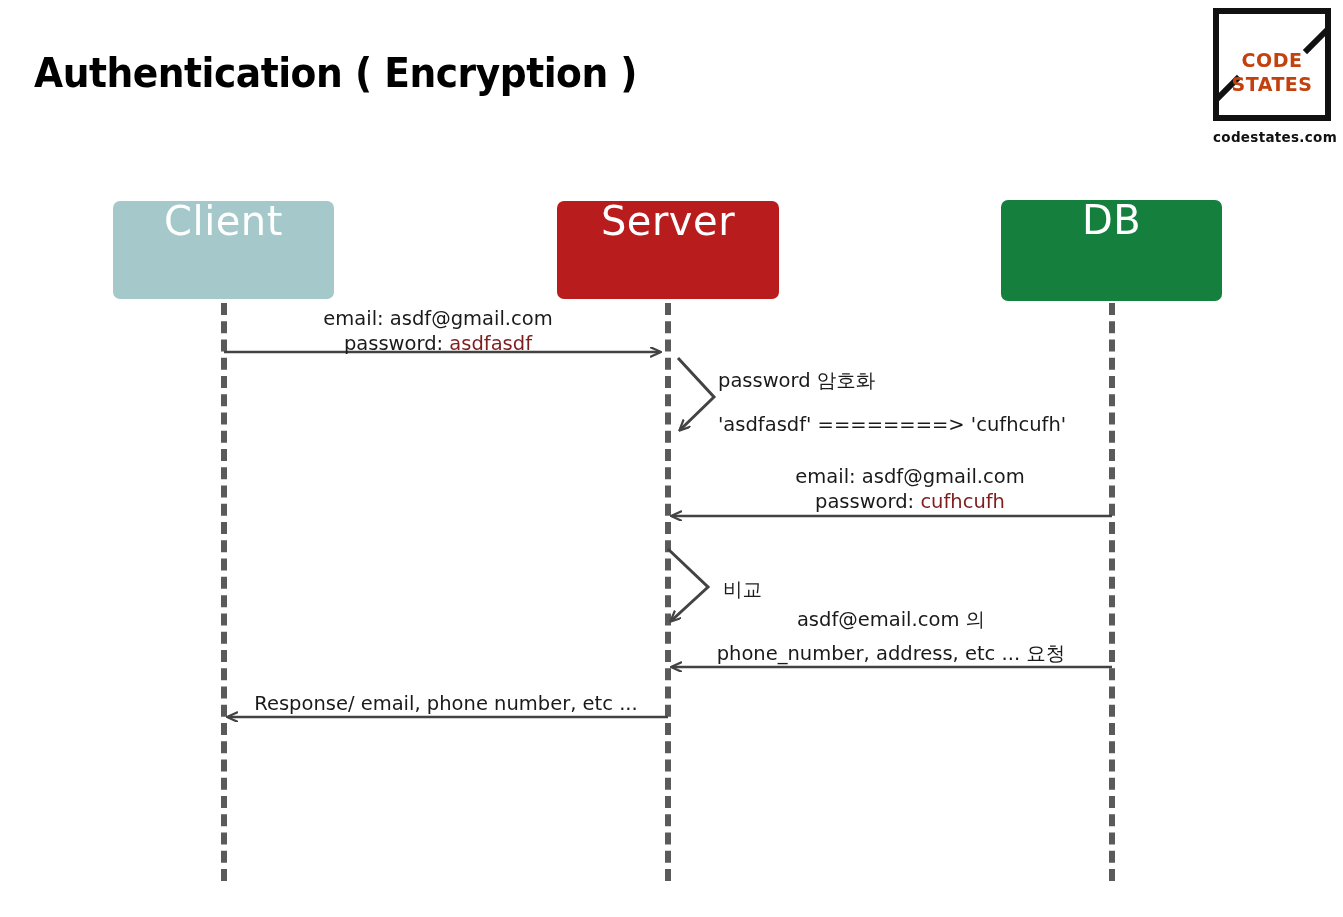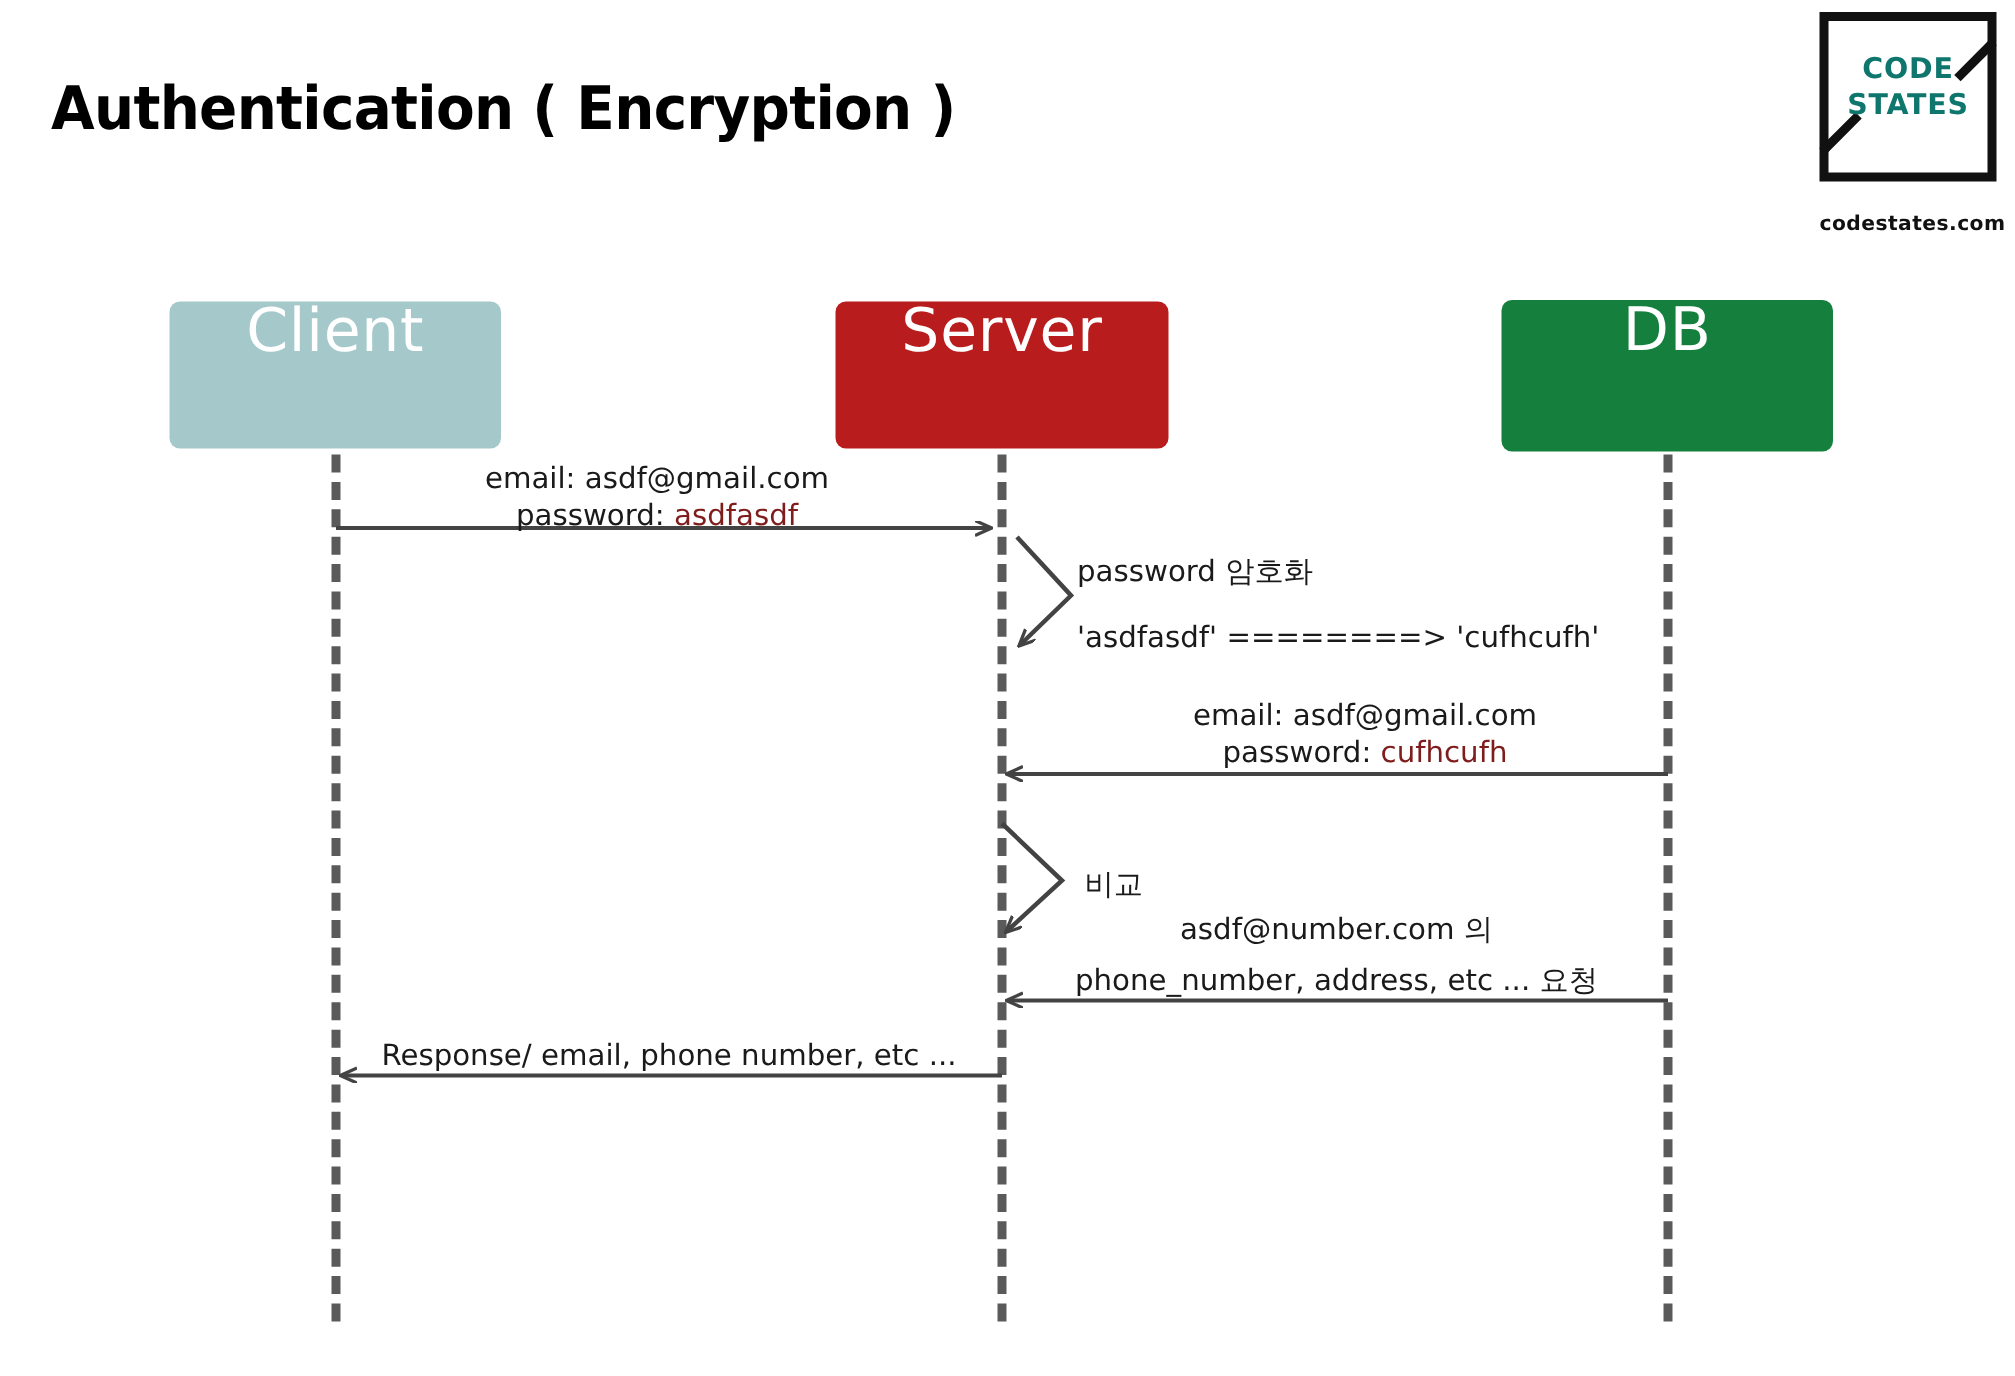--- a/index.html
+++ b/index.html
@@ -66,30 +66,30 @@
   #logo-frame .corner.bl {
     left: -4px;
     bottom: 11px;
     transform: rotate(-45deg);
     transform-origin: left center;
   }
   #logo-text {
     position: absolute;
     left: 0;
     right: 0;
-    top: 21px;
+    top: 35px;
     font-size: 19px;
     font-weight: 700;
     line-height: 1.25;
     letter-spacing: 0.5px;
-    color: #0f766e;
+    color: #c2410c;
     font-family: "DejaVu Sans", "Liberation Sans", sans-serif;
   }
   #logo-caption {
-    margin-top: 20px;
+    margin-top: 8px;
     font-size: 13.5px;
     font-weight: 700;
     letter-spacing: 0.3px;
     color: #111111;
     font-family: "DejaVu Sans", "Liberation Sans", sans-serif;
   }
 
   
   .actor-box {
     position: absolute;
@@ -206,21 +206,21 @@
     <div>
       <span>password: </span><span class="hl-red">cufhcufh</span>
     </div>
   </div>
 
   <div class="msg-label" style="left:723px; top:577px;">
     <div>비교</div>
   </div>
 
   <div class="msg-label center" style="left:891px; top:607px; text-align:center;">
-    <div>asdf@number.com 의</div>
+    <div>asdf@email.com 의</div>
     <div style="margin-top:9px;">phone_number, address, etc ... 요청</div>
   </div>
 
   <div class="msg-label center" style="left:446px; top:691px; text-align:left;">
     <div>Response/ email, phone number, etc ...</div>
   </div>
 
 </div>
 
 </body></html>

